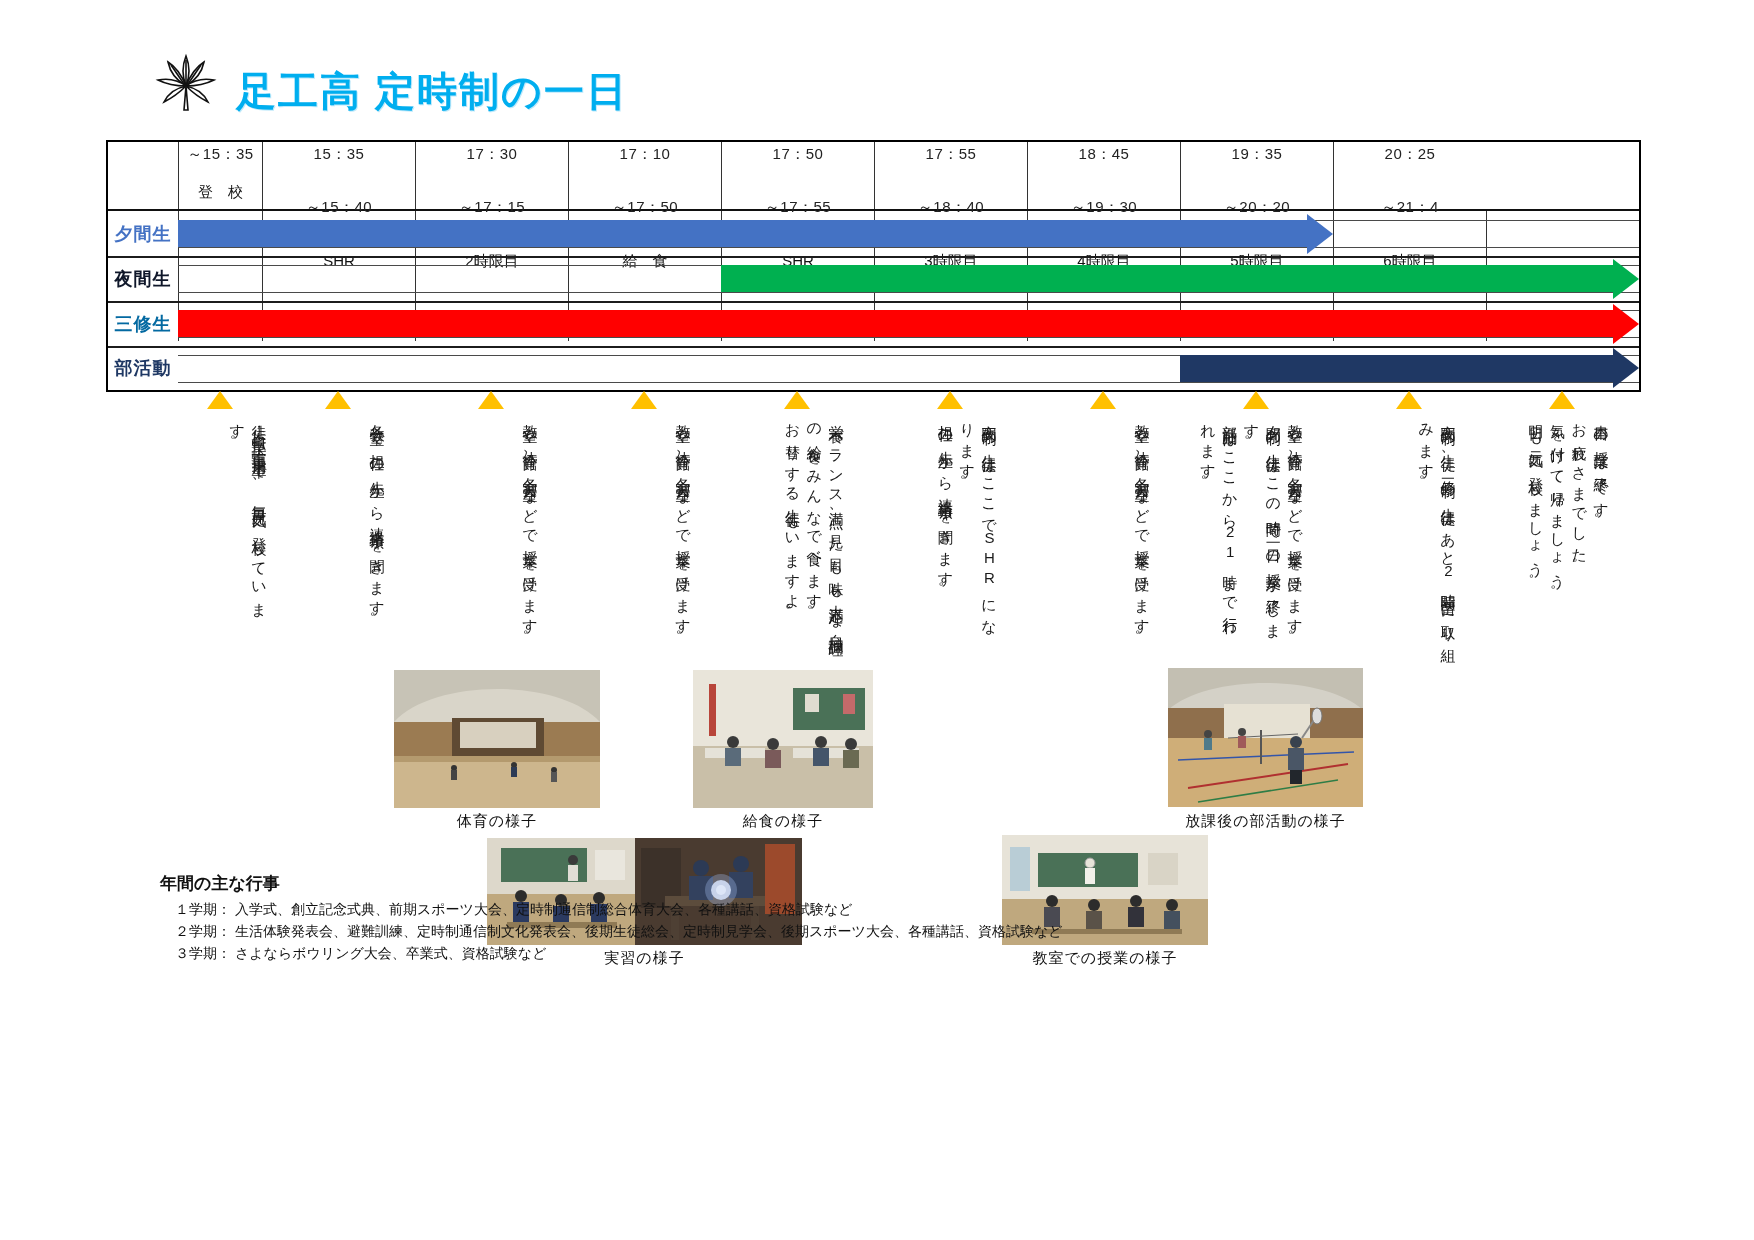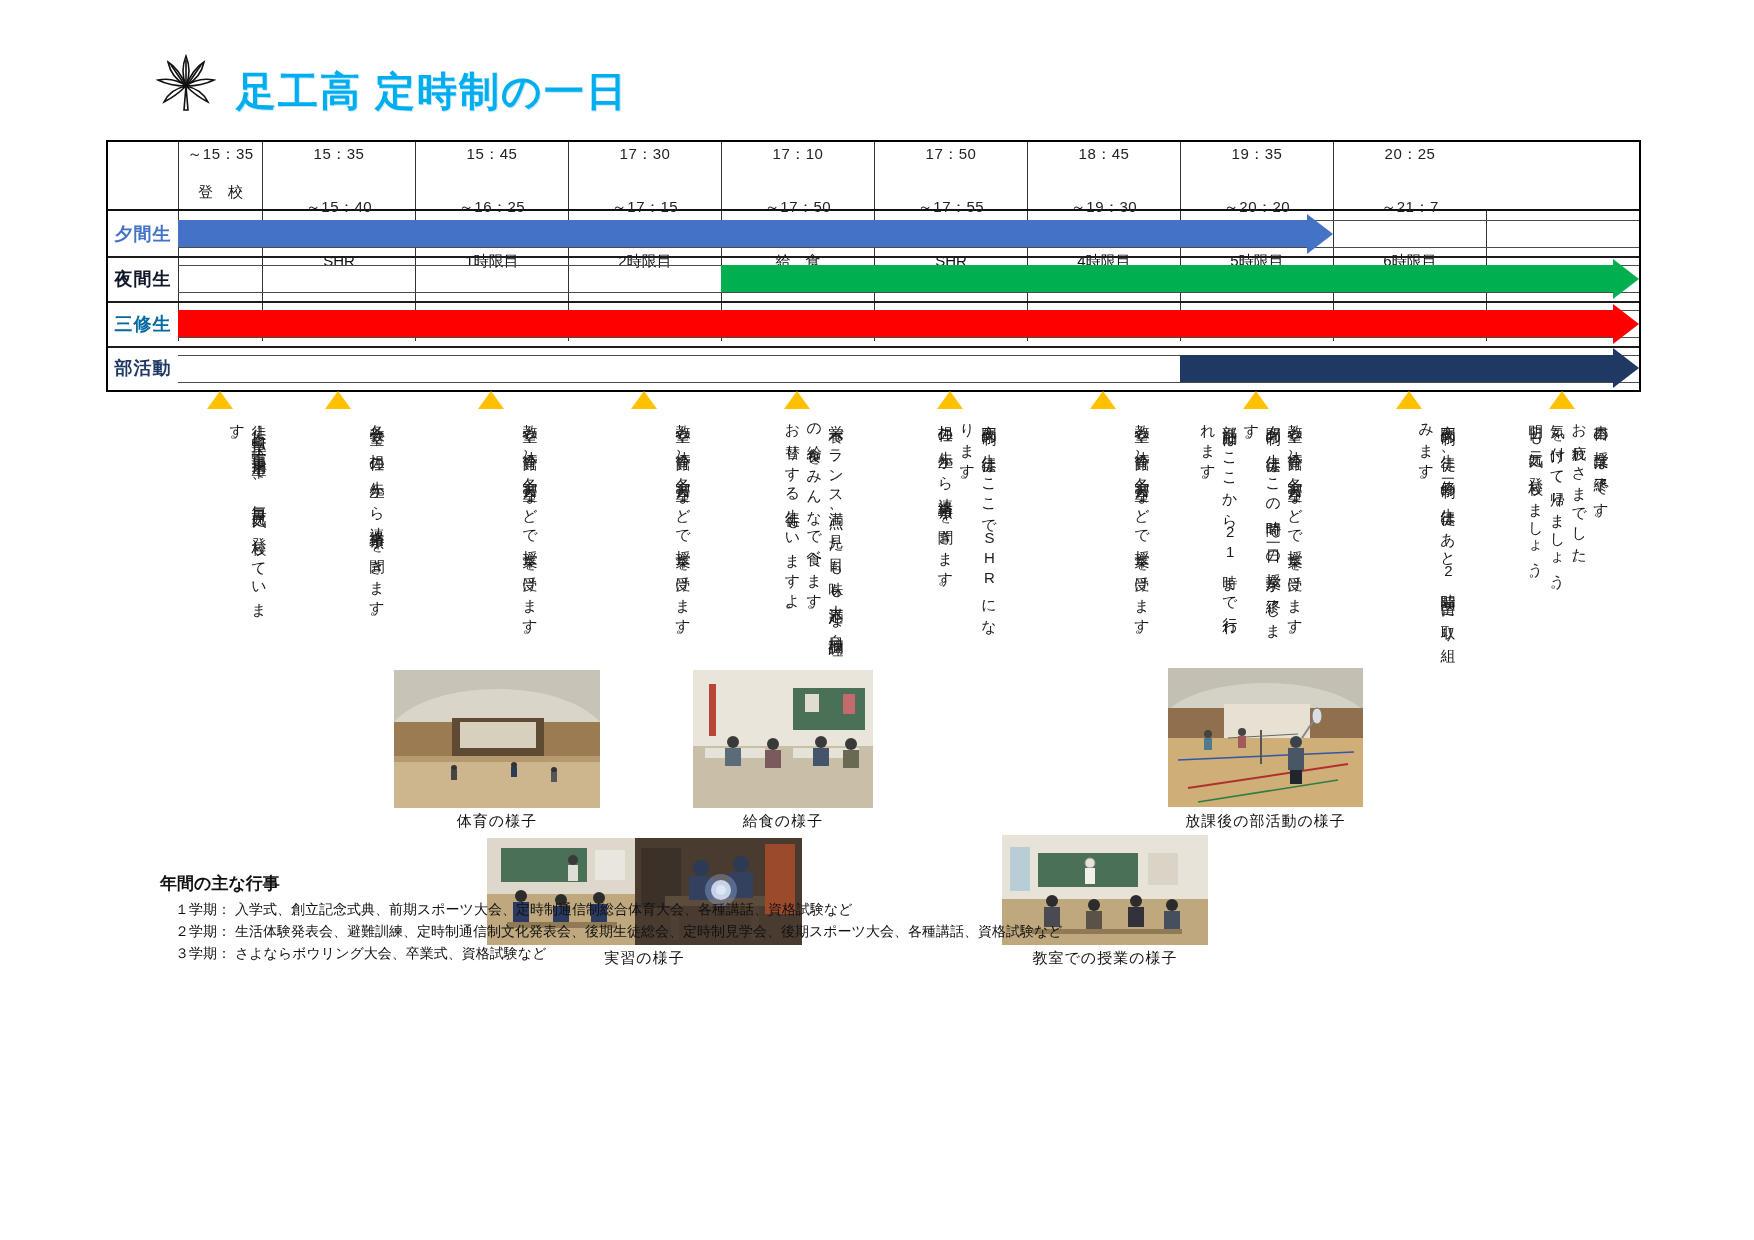--- a/index.html
+++ b/index.html
@@ -86,52 +86,52 @@
         <span class="time">～15：35</span>
         <span class="time"></span>
         <span class="plabel">登　校</span>
       </div>
       <div class="hcell w153">
         <span class="time">15：35</span>
         <span class="time">～15：40</span>
         <span class="plabel">SHR</span>
       </div>
       <div class="hcell w153">
-        <span class="time">15：45</span>
-        <span class="time">～16：25</span>
-        <span class="plabel">1時限目</span>
-      </div>
-      <div class="hcell w153">
         <span class="time">17：30</span>
         <span class="time">～17：15</span>
         <span class="plabel">2時限目</span>
       </div>
       <div class="hcell w153">
         <span class="time">17：10</span>
         <span class="time">～17：50</span>
         <span class="plabel">給　食</span>
       </div>
       <div class="hcell w153">
         <span class="time">17：50</span>
         <span class="time">～17：55</span>
         <span class="plabel">SHR</span>
       </div>
       <div class="hcell w153">
+        <span class="time">17：55</span>
+        <span class="time">～18：40</span>
+        <span class="plabel">3時限目</span>
+      </div>
+      <div class="hcell w153">
         <span class="time">18：45</span>
         <span class="time">～19：30</span>
         <span class="plabel">4時限目</span>
       </div>
       <div class="hcell w153">
         <span class="time">19：35</span>
         <span class="time">～20：20</span>
         <span class="plabel">5時限目</span>
       </div>
       <div class="hcell w153">
         <span class="time">20：25</span>
-        <span class="time">～21：7</span>
+        <span class="time">～21：4</span>
         <span class="plabel">6時限目</span>
       </div>
     </div>
 
     <div class="dataarea">
 
       <div class="vline" style="left:70px"></div>
       <div class="vline" style="left:154px"></div>
       <div class="vline" style="left:307px"></div>
       <div class="vline" style="left:460px"></div>

